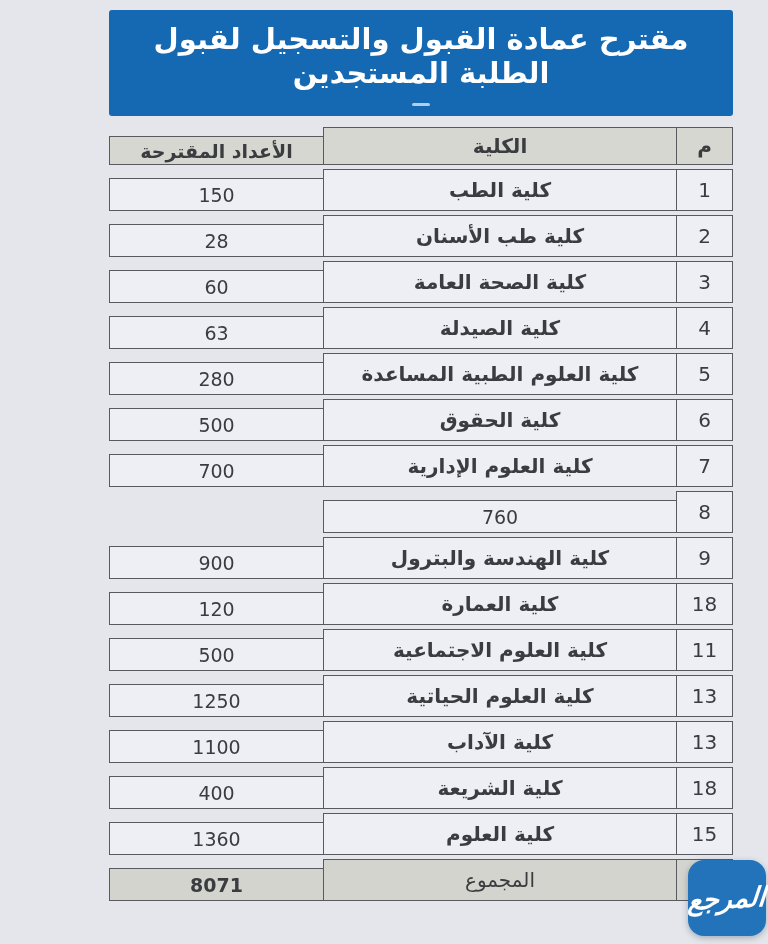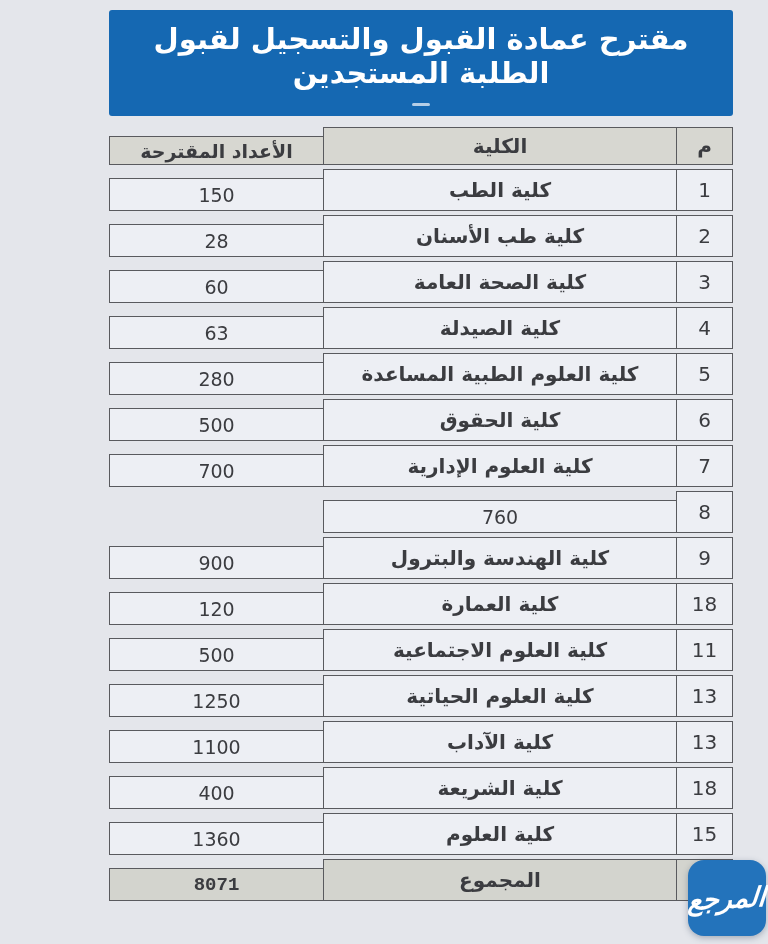--- a/index.html
+++ b/index.html
@@ -70,22 +70,22 @@
     background:var(--row-bg);
     font-size:20px;
     overflow:hidden;
     white-space:nowrap;
   }
   .cell:not(:first-child){border-inline-start:none;}
   .header .cell{background:var(--header-bg);font-weight:bold;}
   .total .cell{background:var(--total-bg);}
   .c-college{font-weight:bold;}
   .c-count{font-size:19px;font-weight:500;margin-top:9px;}
-  .total .c-college{font-weight:bold;text-align:center;}
-  .total .c-count{font-weight:600;font-family:Liberation Mono, monospace;}
+  .total .c-college{font-weight:normal;text-align:center;}
+  .total .c-count{font-weight:600;}
 
   
   .watermark{
     position:absolute;
     right:2px;
     bottom:8px;
     width:78px;height:76px;
     background:var(--watermark-bg);
     border-radius:16px;
     display:flex;

